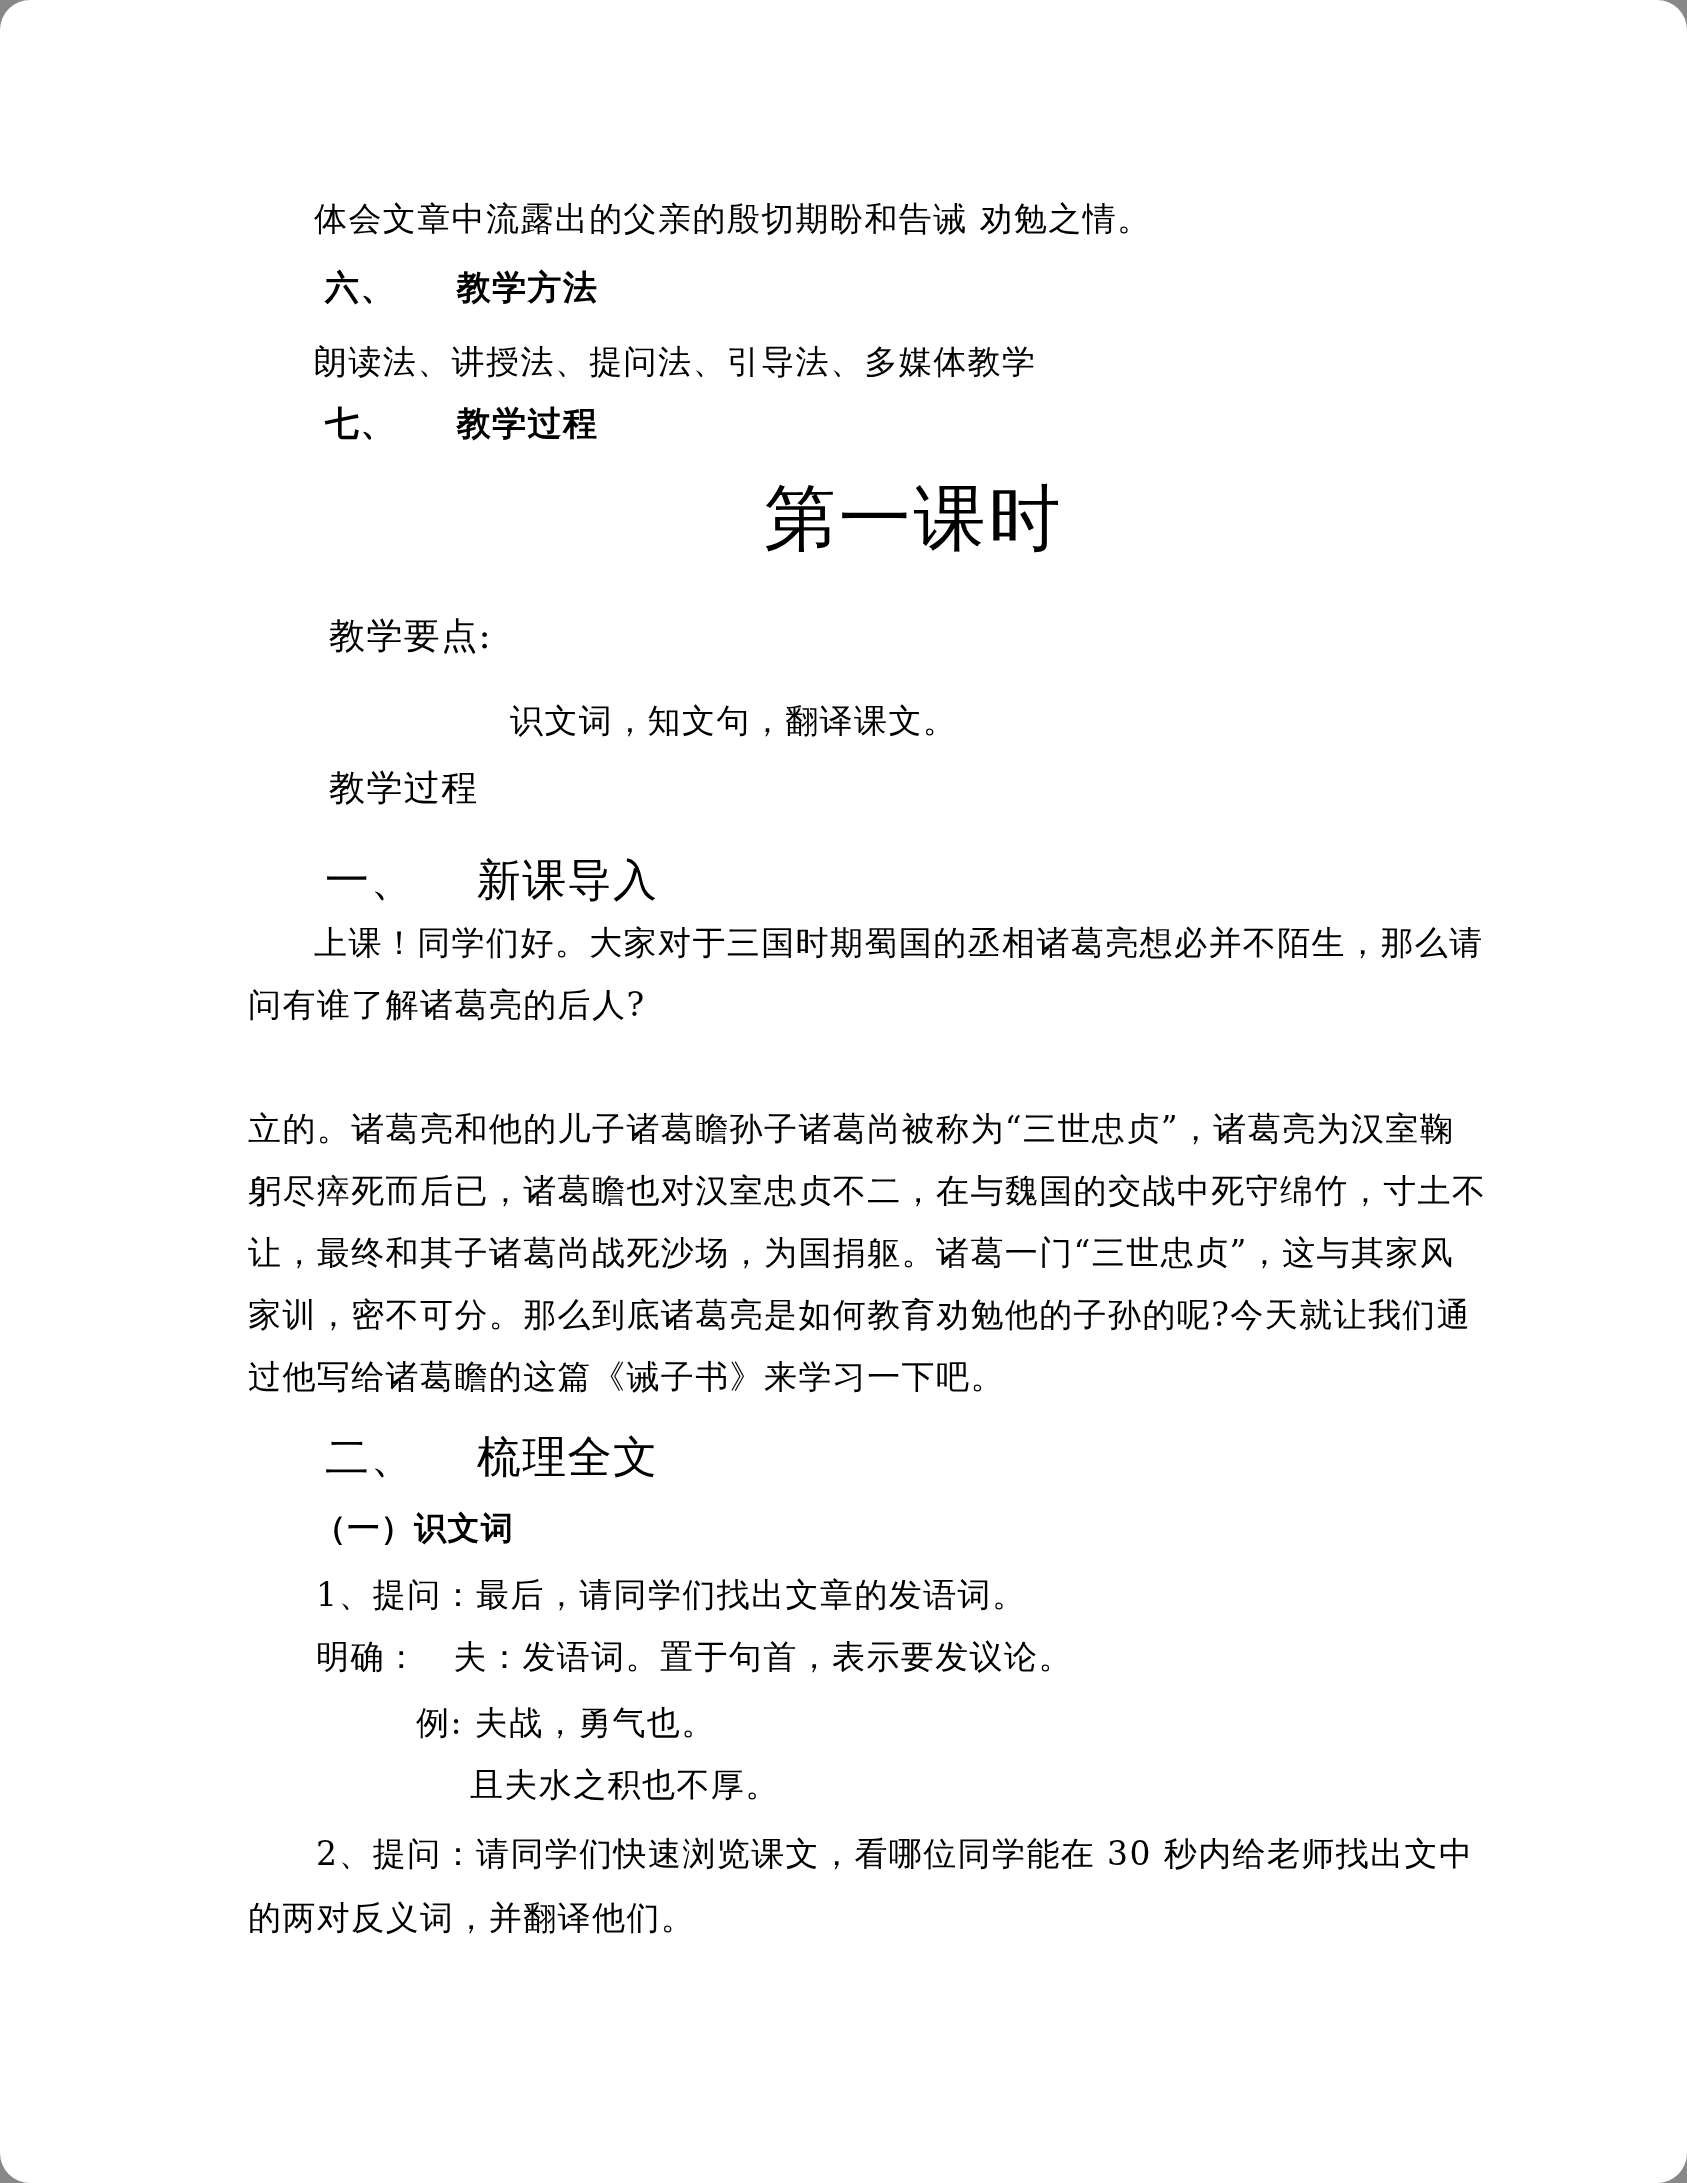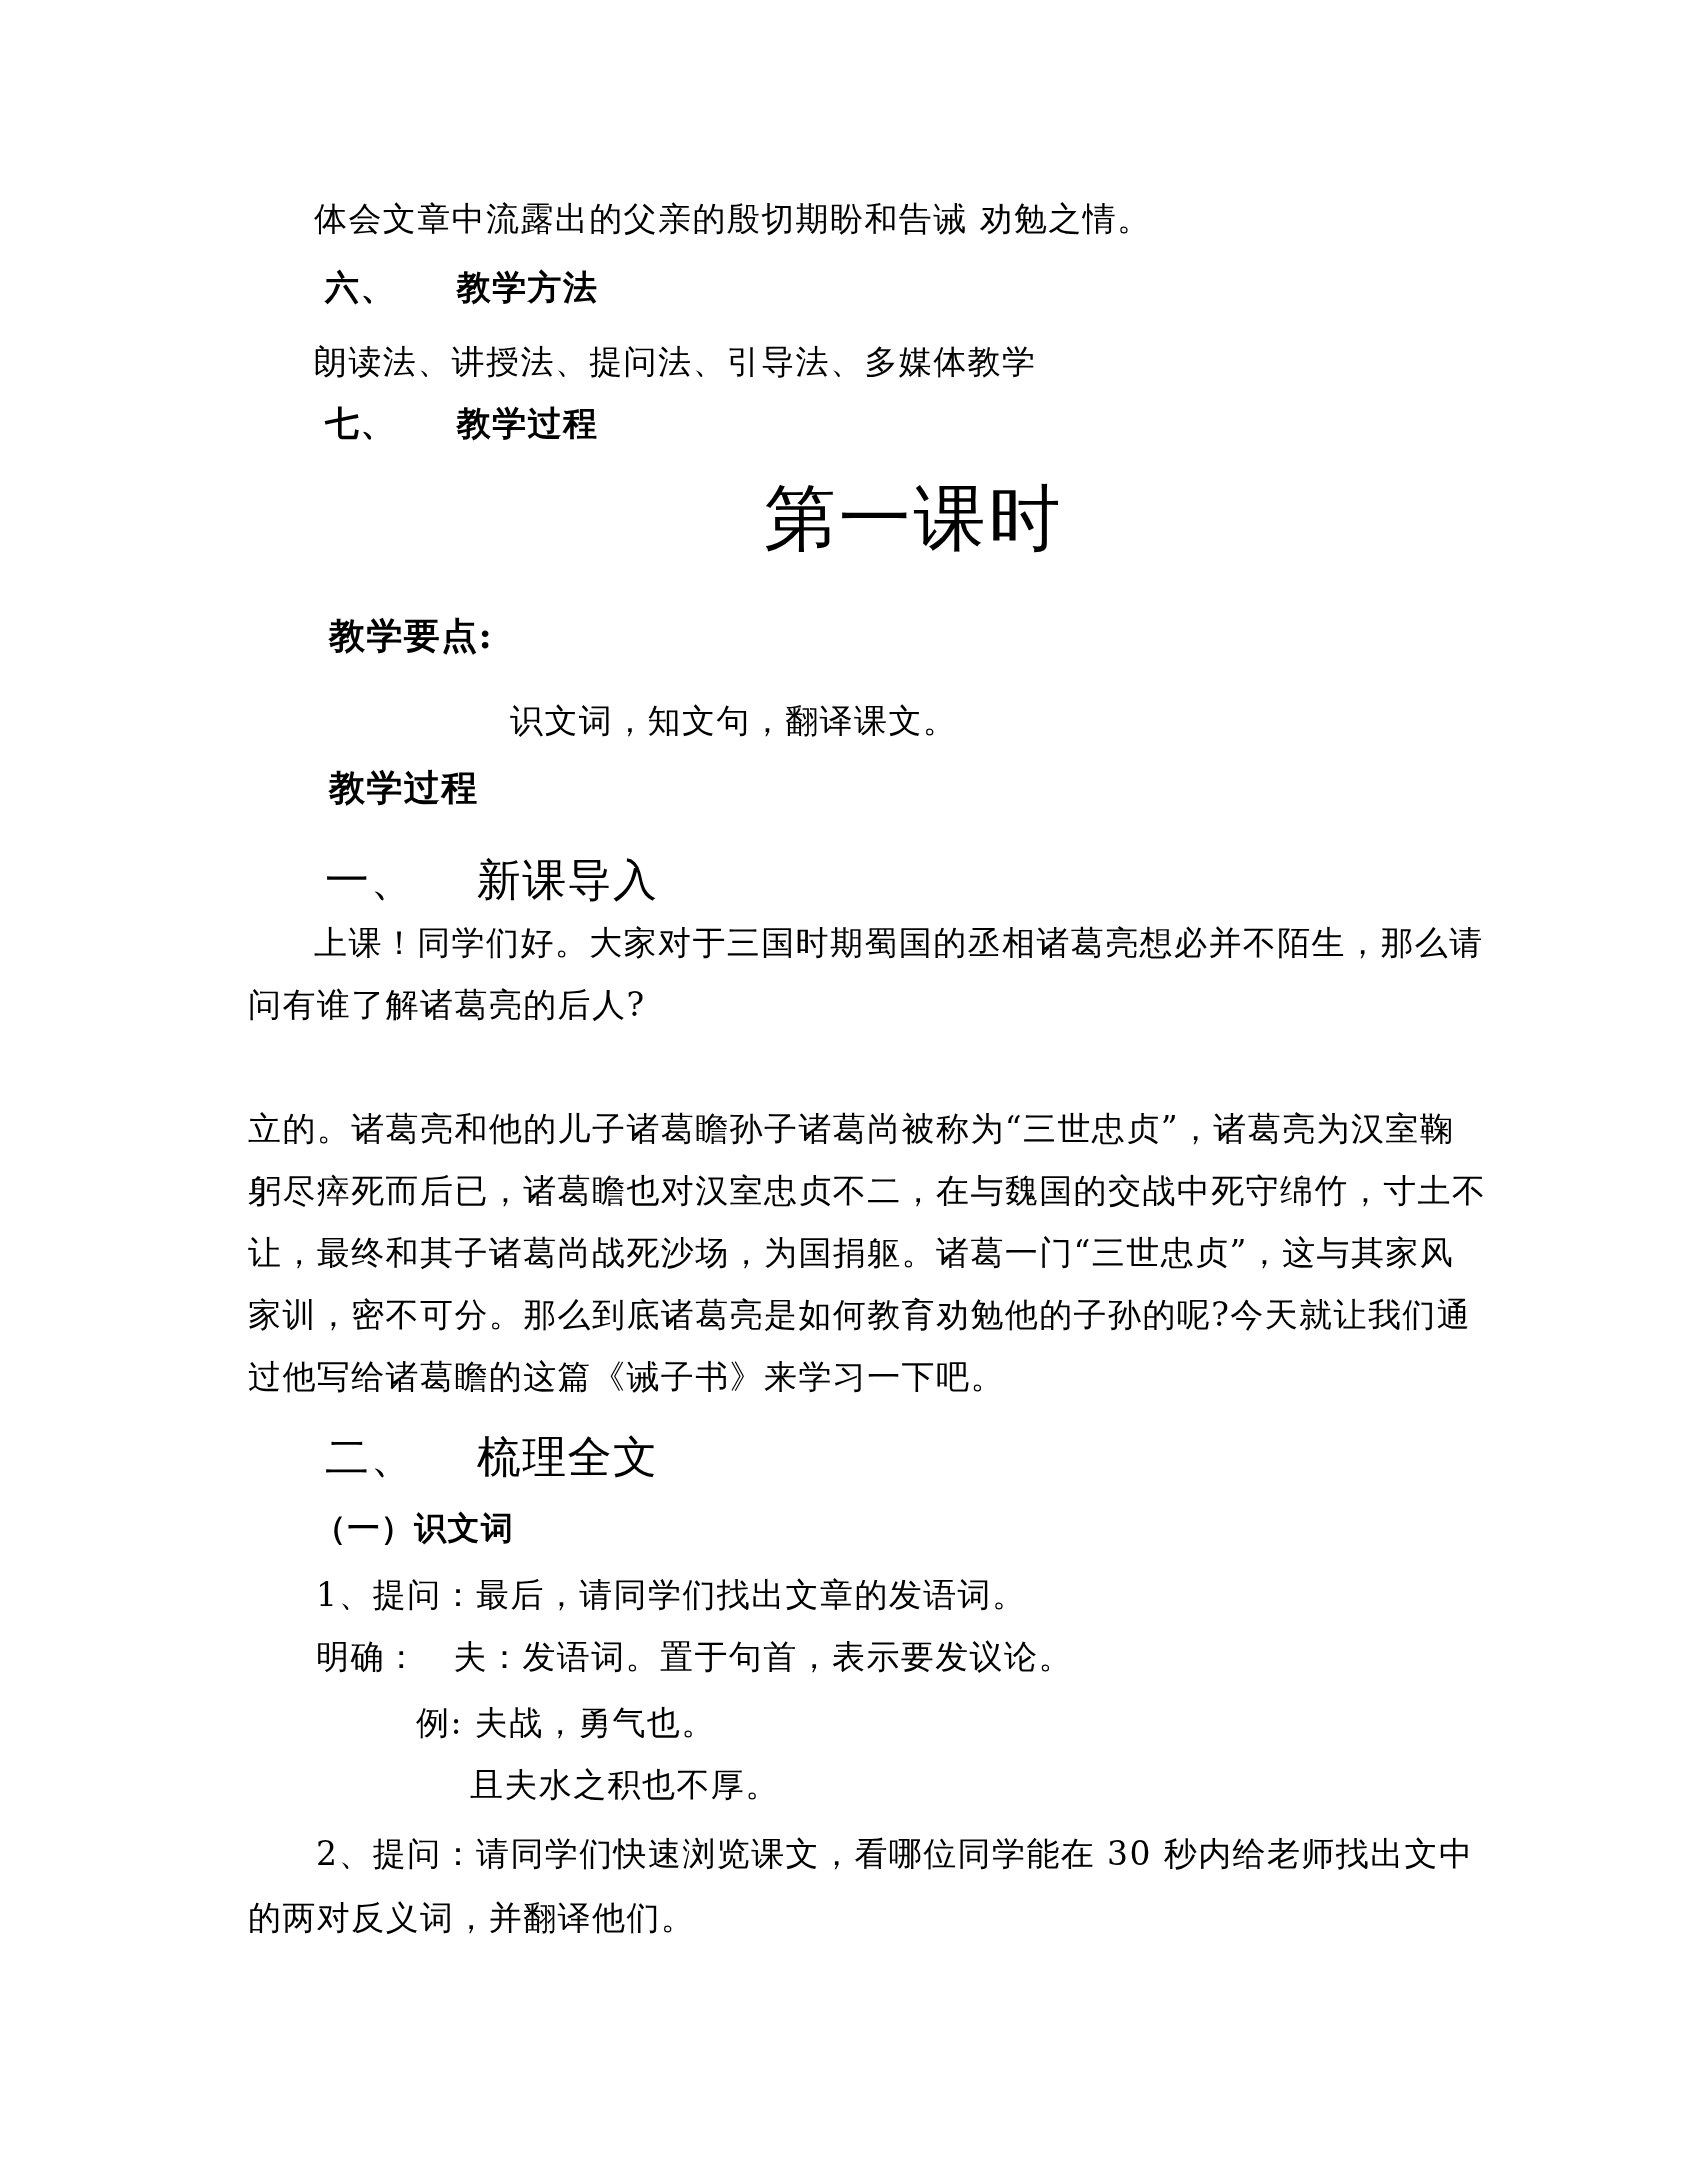--- a/index.html
+++ b/index.html
@@ -9,36 +9,37 @@
   }
   .page {
     position: relative;
     width: 1687px;
     height: 2183px;
     margin: 0 auto;
     background: #ffffff;
     font-family: "DejaVu Serif", "Liberation Serif", serif;
     color: #000000;
     overflow: hidden;
+    border-radius: 30px;
   }
   .line {
     position: absolute;
     white-space: nowrap;
     font-size: 33px;
     letter-spacing: 1.4px;
     line-height: 1.25;
     color: #000000;
   }
   .h {                       
     font-size: 34px;
     font-weight: 700;
   }
   .h2 {                      
     font-size: 36px;
-    font-weight: 700;
+    font-weight: 400;
   }
   .h3 {                      
     font-size: 32px;
     font-weight: 700;
   }
   .step {                    
     font-size: 44px;
   }
   .hnum {
     display: inline-block;

